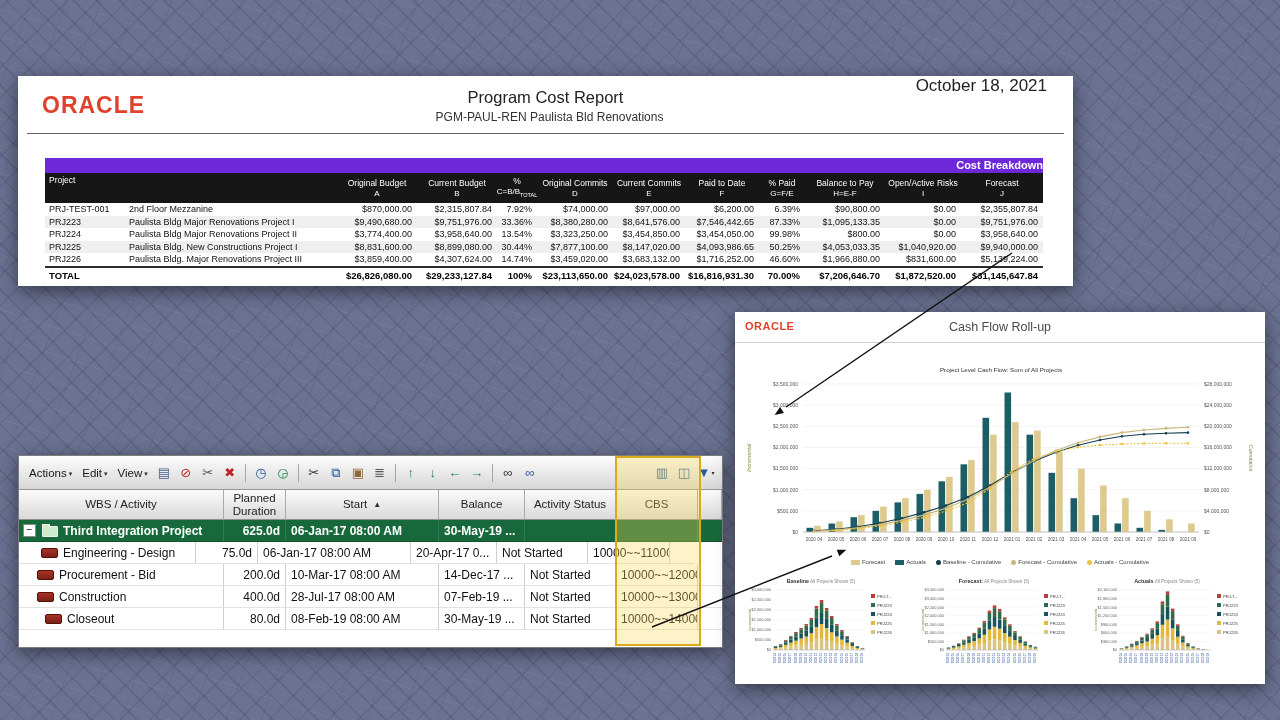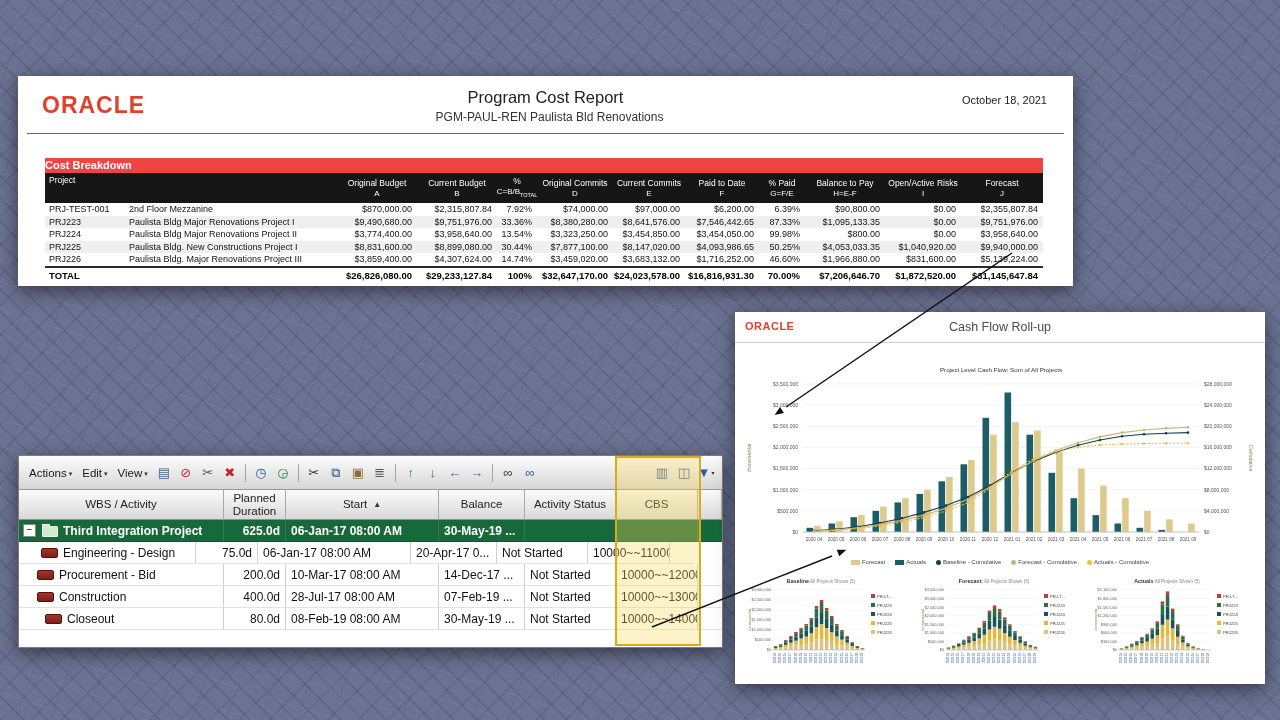--- a/index.html
+++ b/index.html
@@ -14,24 +14,24 @@
       repeating-linear-gradient(-70deg, rgba(20,24,44,.07) 0 1px, transparent 1px 33px);
   }
   .panel{position:absolute;background:#fff;box-shadow:0 5px 18px rgba(0,0,0,.5);}
 
   
   #cost-panel{left:18px;top:76px;width:1055px;height:210px;}
   .oracle-logo{position:absolute;left:24px;top:16px;font-size:23px;font-weight:bold;color:#e0412b;letter-spacing:1px;}
   .pcr-titleblock{position:absolute;left:0;right:0;top:12px;text-align:center;}
   .pcr-title{font-size:16.5px;color:#222;}
   .pcr-subtitle{font-size:12px;color:#333;margin-top:3px;margin-left:8px;}
-  .pcr-date{position:absolute;right:26px;top:18px;font-size:11px;color:#222;}
+  .pcr-date{position:absolute;right:26px;top:0;font-size:17px;color:#222;}
   .pcr-rule{position:absolute;left:9px;right:9px;top:57px;border-top:1px solid #666;}
   .pcr-table{position:absolute;left:27px;top:82px;width:998px;}
-  .pcr-band{background:#ef4444;color:#fff;font-size:11px;font-weight:bold;text-align:left;height:15px;line-height:15px;}
+  .pcr-band{background:#6d28d9;color:#fff;font-size:11px;font-weight:bold;text-align:right;height:15px;line-height:15px;}
   .pcr-head{display:flex;background:#161616;color:#fff;height:30px;}
   .pcr-hcell{display:flex;flex-direction:column;align-items:center;justify-content:center;font-size:8.5px;line-height:10px;box-sizing:border-box;}
   .pcr-hcell.first{align-items:flex-start;justify-content:flex-start;padding:2px 0 0 4px;}
   .pcr-hcell .ltr{font-size:8px;margin-top:1px;}
   .pcr-hcell sub{font-size:5.5px;}
   .pcr-row{display:flex;height:12.5px;line-height:12.5px;font-size:9px;color:#111;background:#fff;}
   .pcr-row.alt{background:#efefef;}
   .pcr-row .c{box-sizing:border-box;white-space:nowrap;overflow:hidden;}
   .pcr-row .code{padding-left:4px;}
   .pcr-row .name{padding-left:2px;}
@@ -213,21 +213,21 @@
           <div class="c num" style="width:80px">$1,966,880.00</div>
           <div class="c num" style="width:76px">$831,600.00</div>
           <div class="c num" style="width:82px">$5,139,224.00</div>
         </div>
       </div>
     <div class="pcr-total" id="pcr-total">
         <div class="c lab" style="width:292px">TOTAL</div>
         <div class="c num" style="width:80px">$26,826,080.00</div>
         <div class="c num" style="width:80px">$29,233,127.84</div>
         <div class="c num" style="width:40px">100%</div>
-        <div class="c num" style="width:76px">$32,647,170.00</div>
+        <div class="c num" style="width:76px">$23,113,650.00</div>
         <div class="c num" style="width:72px">$24,023,578.00</div>
         <div class="c num" style="width:74px">$16,816,931.30</div>
         <div class="c num" style="width:46px">70.00%</div>
         <div class="c num" style="width:80px">$7,206,646.70</div>
         <div class="c num" style="width:76px">$1,872,520.00</div>
         <div class="c num" style="width:82px">$31,145,647.84</div>
       </div>
   </div>
 </div>
 

